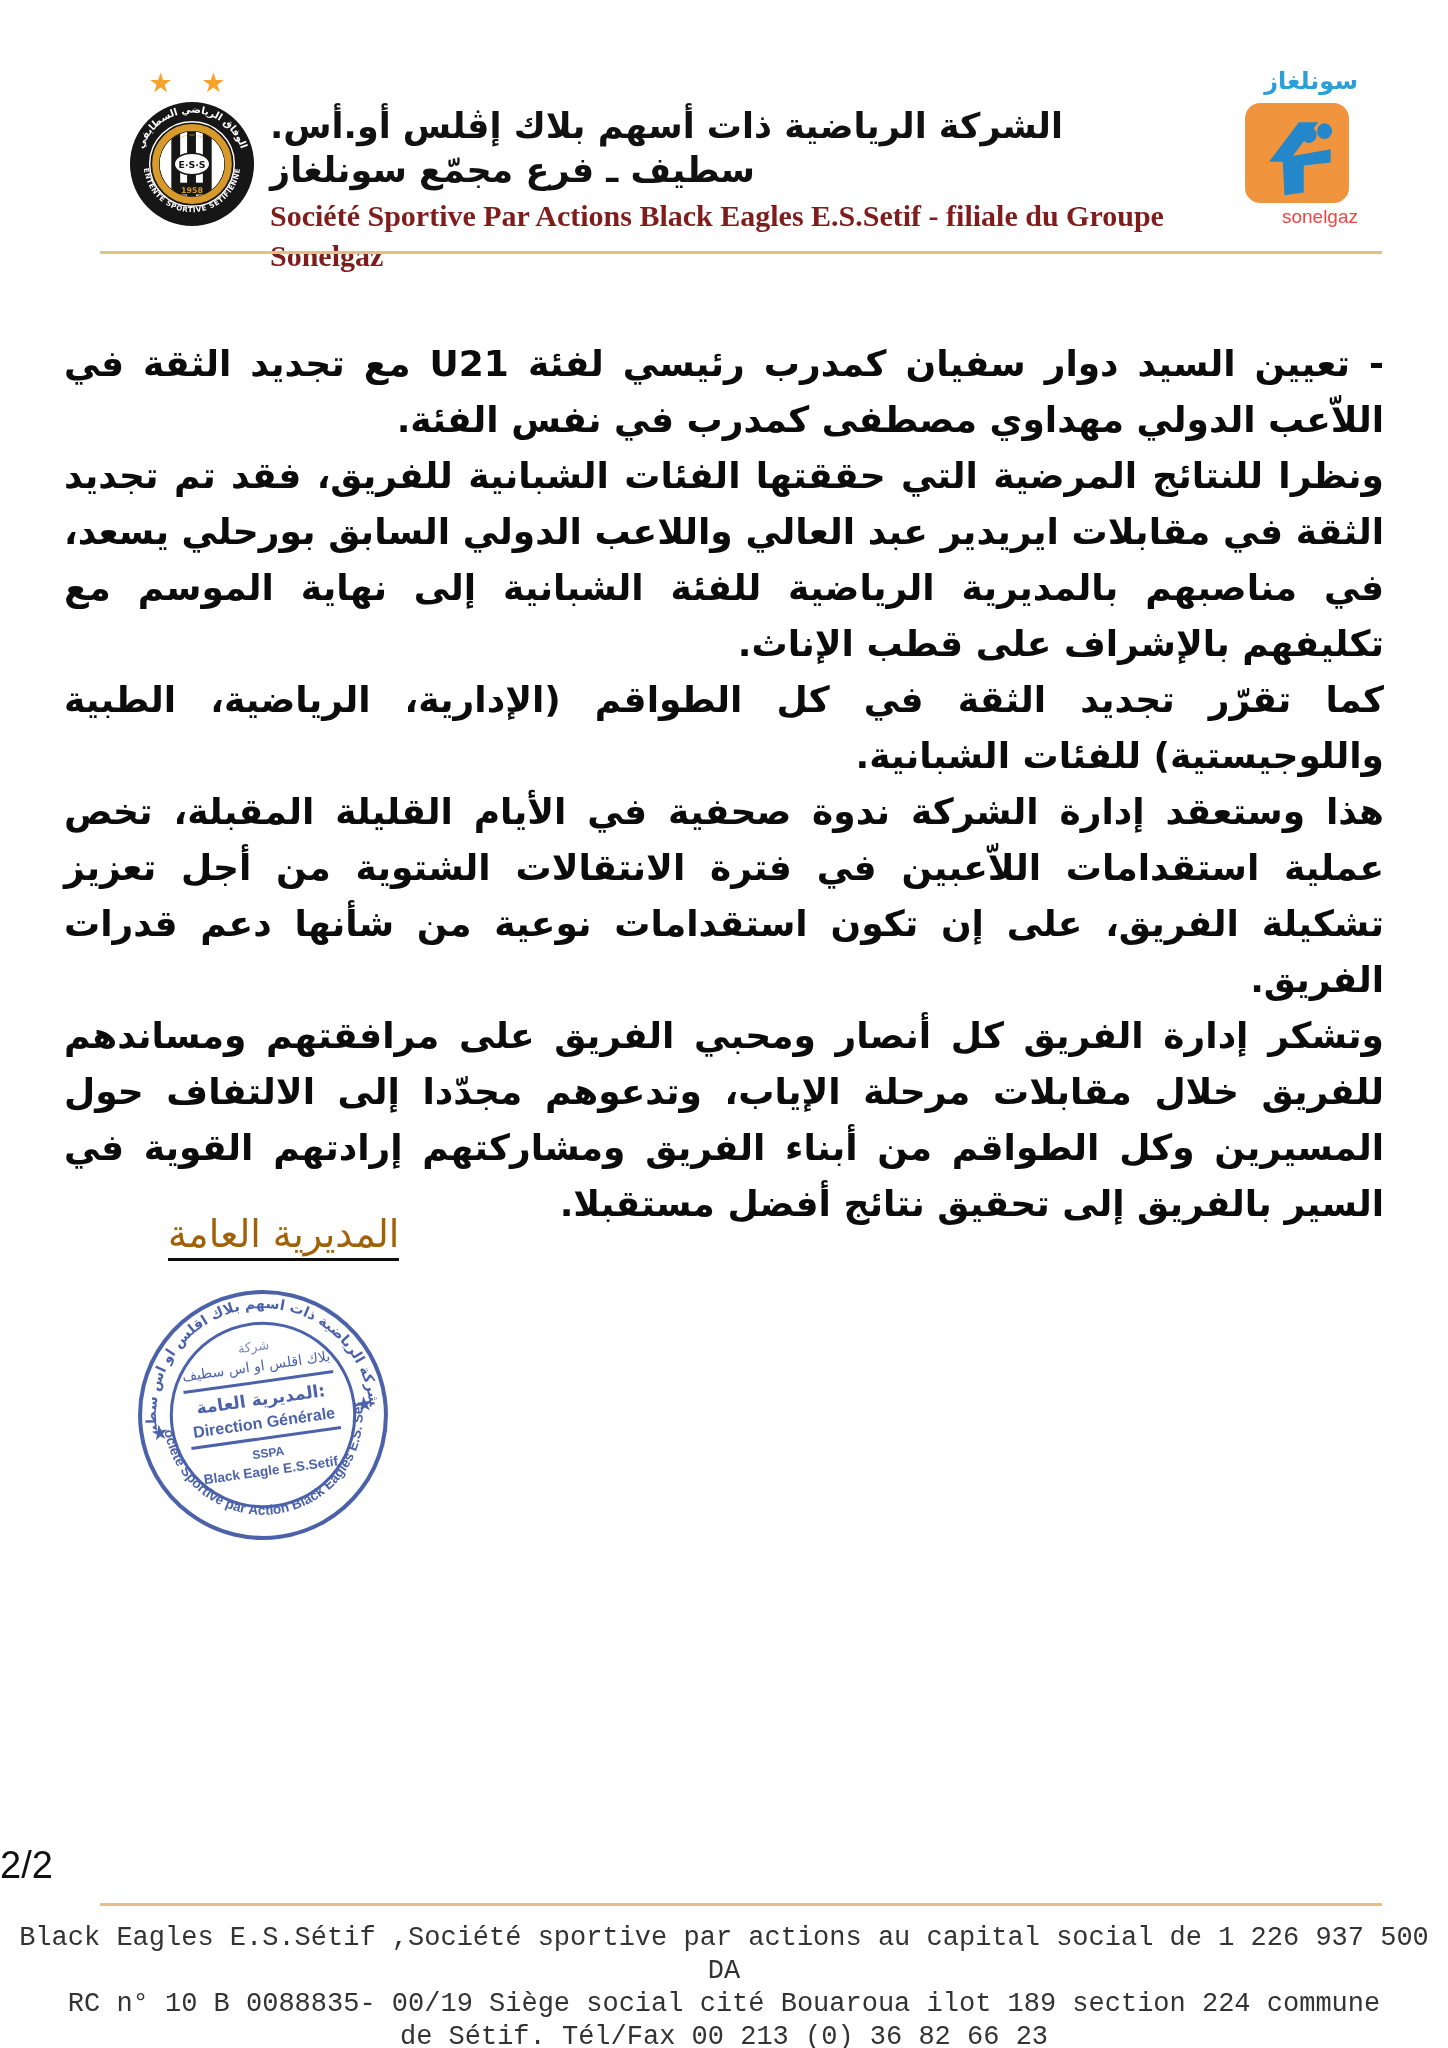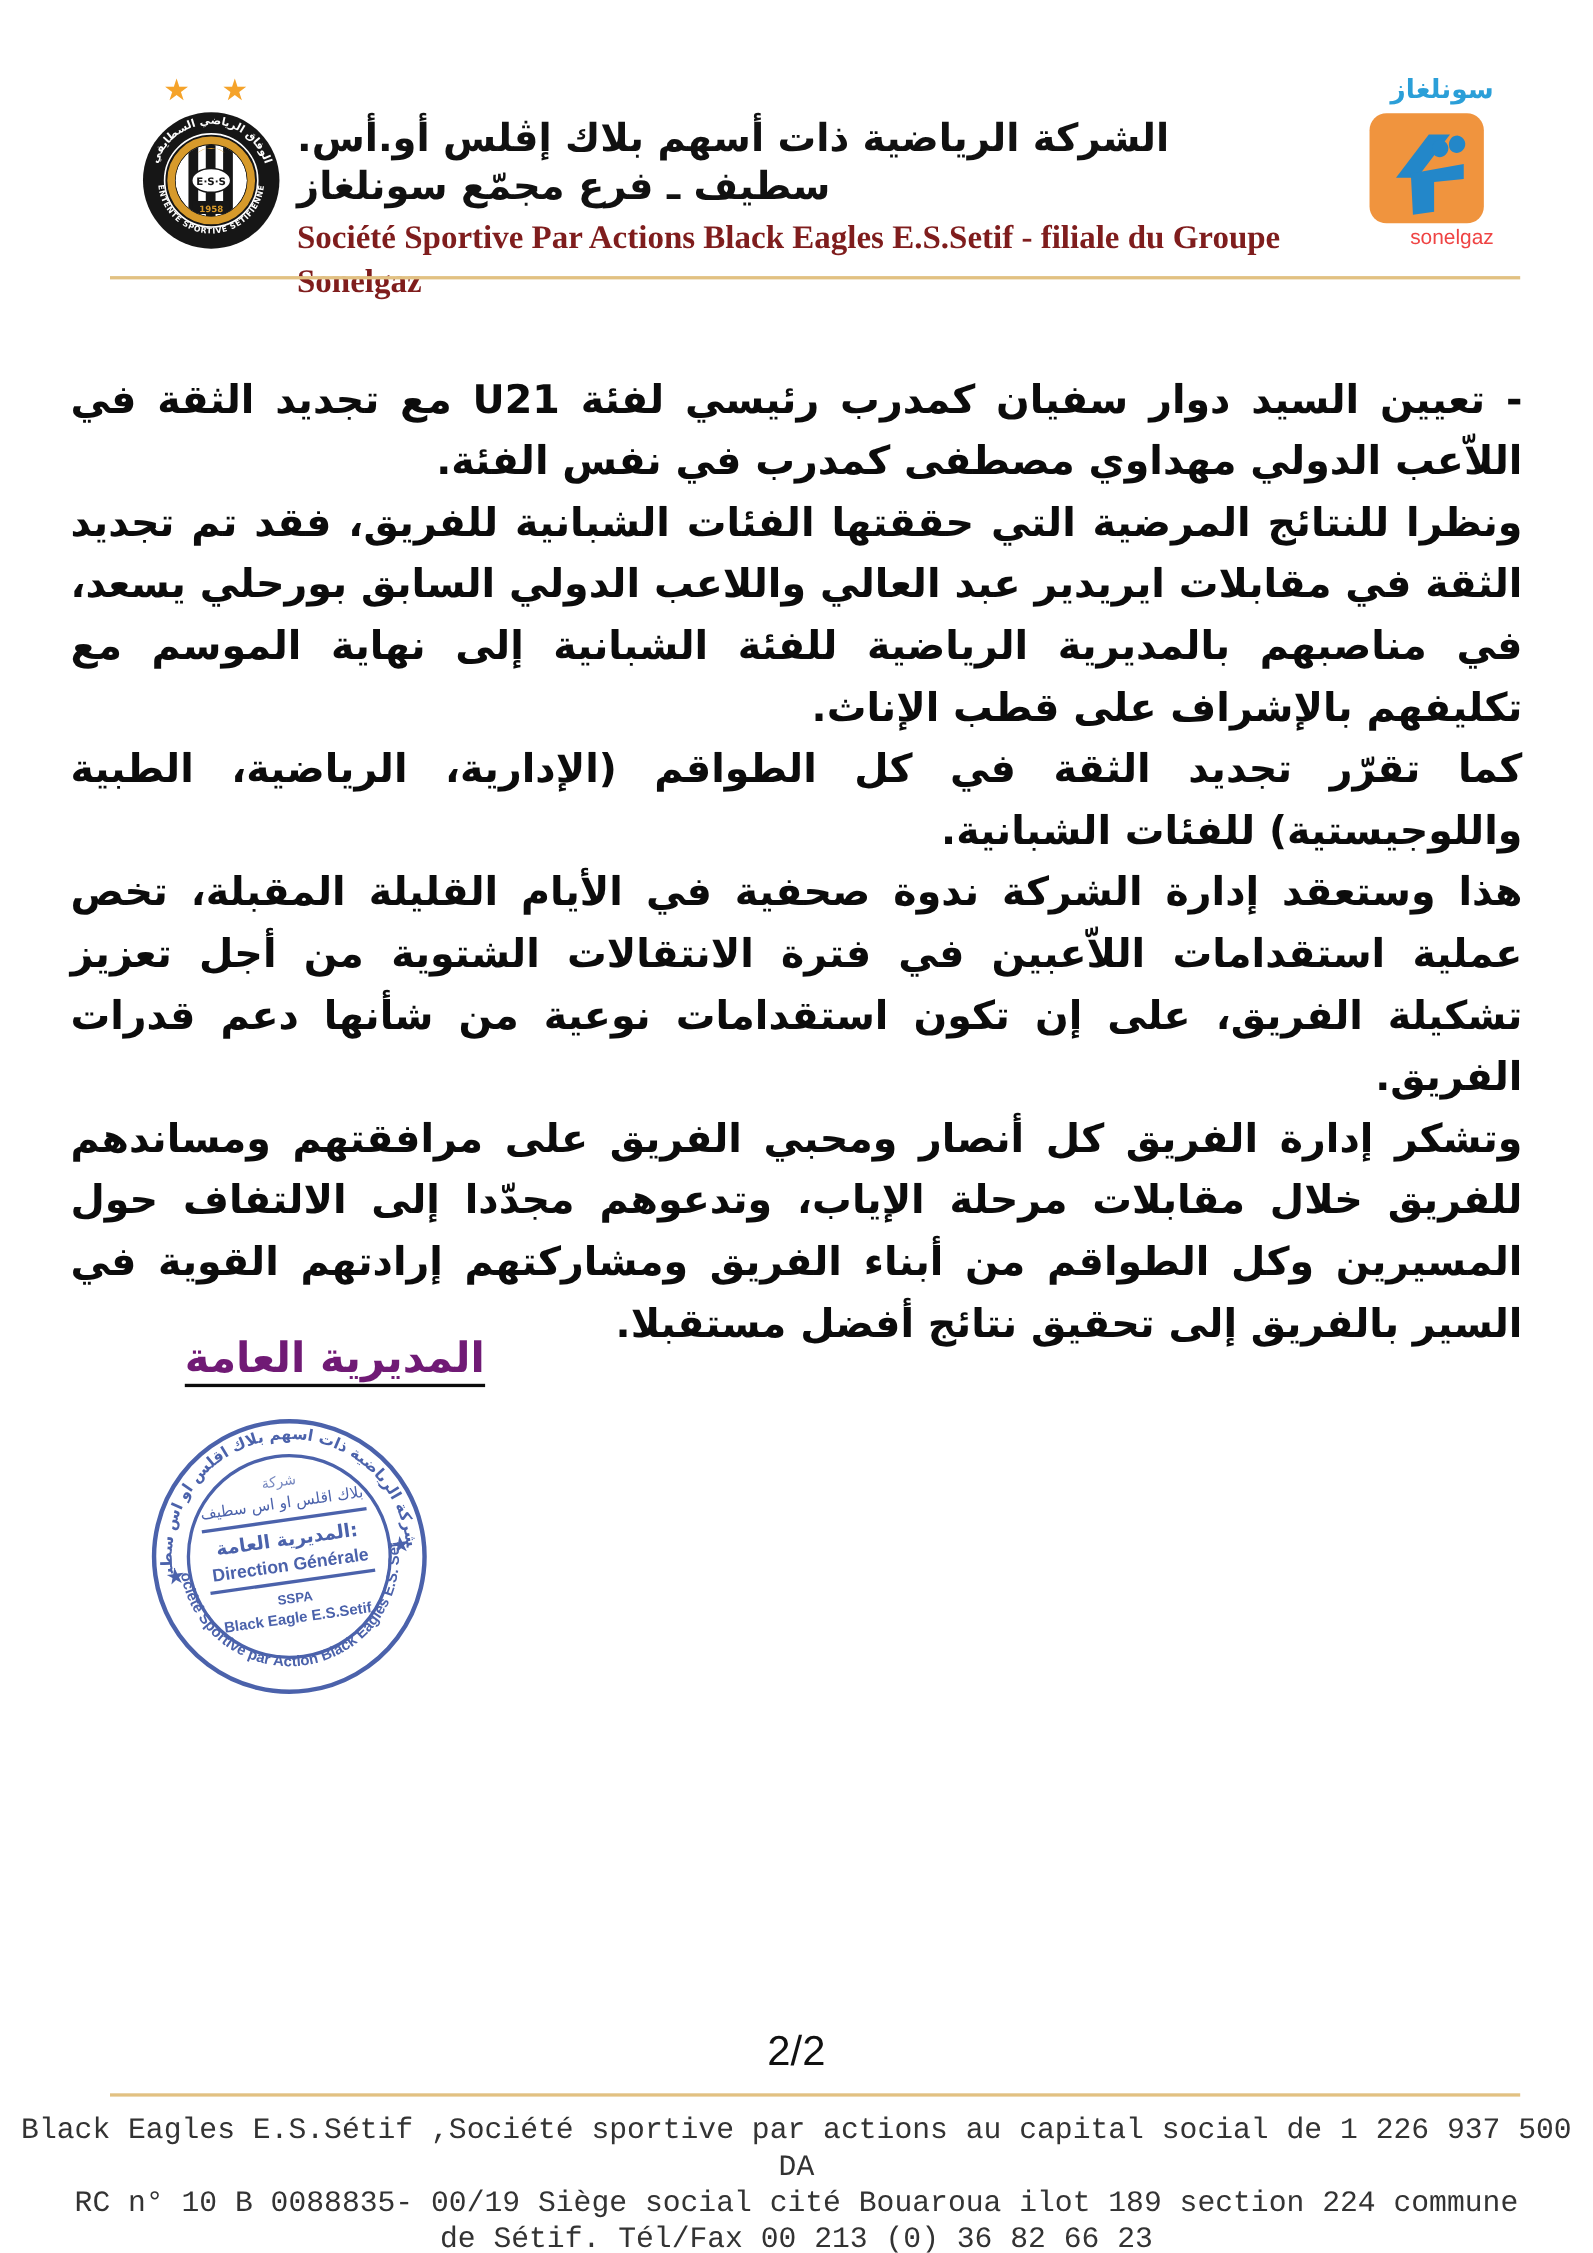--- a/index.html
+++ b/index.html
@@ -41,32 +41,32 @@
     position:absolute; left:64px; right:64px; top:336px;
     direction:rtl; text-align:justify;
     font-size:36px; font-weight:700; color:#0c0c0c;
     line-height:56px; font-family:"DejaVu Sans", sans-serif;
   }
   .body-text p { margin:0; }
 
   
   .sig-title {
     position:absolute; left:168px; top:1212px;
-    direction:rtl; font-size:38px; font-weight:700; color:#701a75;
+    direction:rtl; font-size:38px; font-weight:400; color:#a16207;
     border-bottom:3px solid #0c0c0c; padding-bottom:2px;
   }
   .stamp-wrap {
     position:absolute; left:132px; top:1284px; width:262px; height:262px;
     transform:rotate(-8deg); opacity:0.92;
   }
   .stamp-wrap svg { width:100%; height:100%; }
 
   
   .page-number {
-    position:absolute; left:0; right:0; top:1844px; text-align:center;
+    position:absolute; left:0; right:0; top:1844px; text-align:left;
     font-family:"Liberation Sans", sans-serif; font-size:38px; color:#111;
   }
   .footer-text {
     position:absolute; left:0; right:0; top:1922px; text-align:center;
     font-family:Liberation Mono, monospace; font-size:27px; line-height:33px;
     color:#333;
   }
 </style>
 </head>
 <body>

